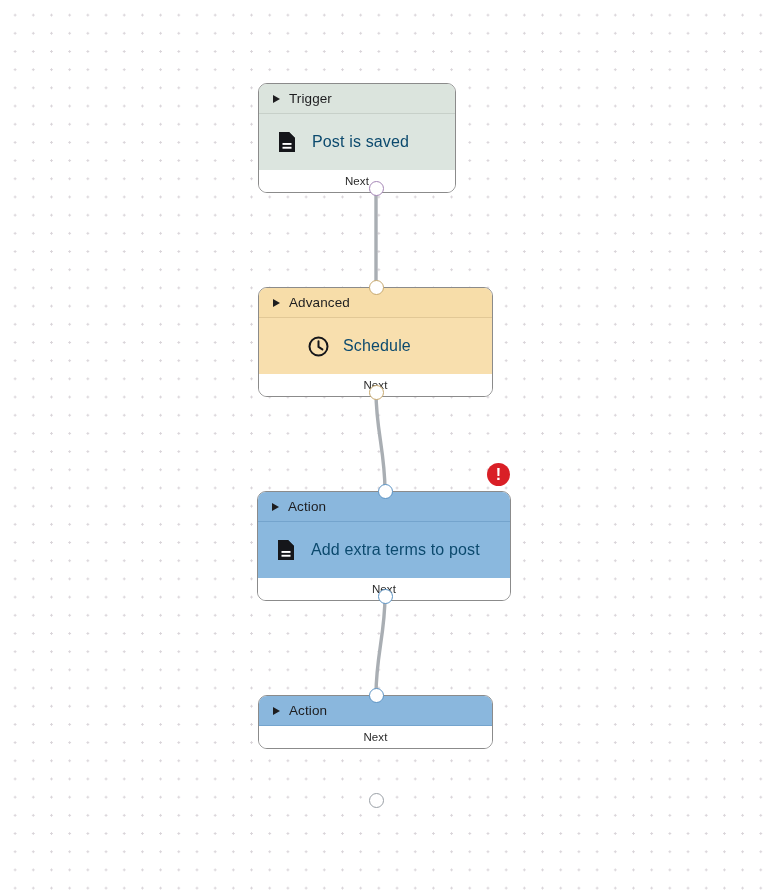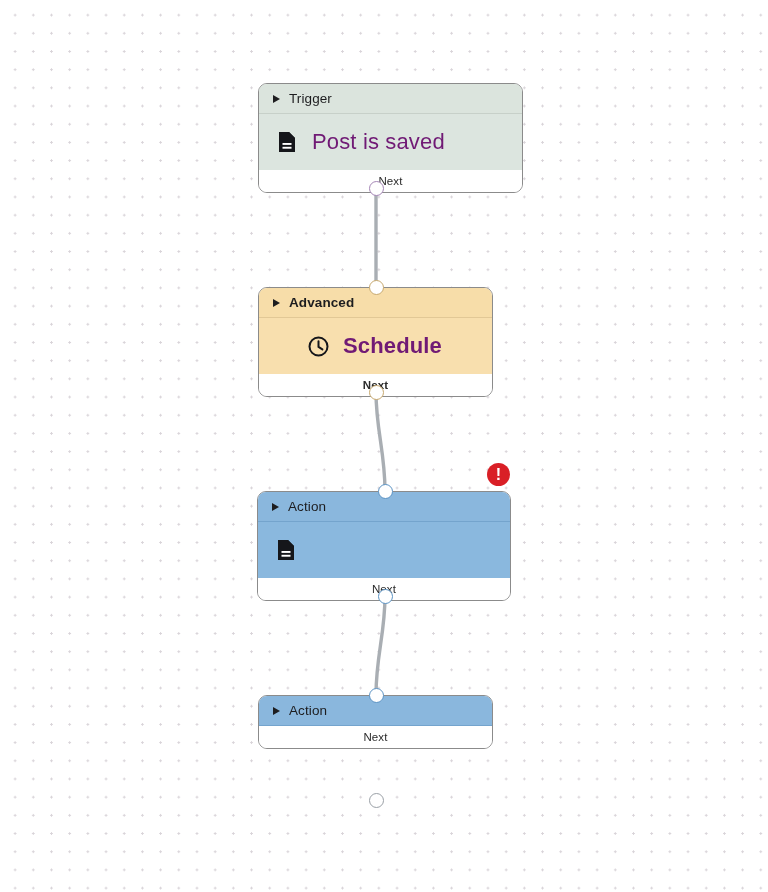--- a/index.html
+++ b/index.html
@@ -73,22 +73,22 @@
     flex: none;
     width: 22px;
     height: 24px;
     margin-right: 14px;
     display: flex;
     align-items: center;
     justify-content: center;
   }
   .node-icon svg { display: block; }
   .node-title {
-    font-size: 22px;
-    color: #701a75;
+    font-size: 16px;
+    color: #0c4a6e;
     letter-spacing: .15px;
     white-space: nowrap;
   }
   .node-footer {
     height: 22px;
     background: #ffffff;
     display: flex;
     align-items: center;
     justify-content: center;
     font-size: 11.5px;
@@ -149,21 +149,21 @@
 <body>
 
 <div id="canvas">
 
   <svg id="wires" viewBox="0 0 768 892" width="768" height="892" xmlns="http://www.w3.org/2000/svg">
     <path d="M376,188 L376,287" fill="none" stroke="#a9aeb3" stroke-width="3.4" stroke-linecap="round"></path>
     <path d="M376,392 C376,430 385,452 385,491" fill="none" stroke="#a9aeb3" stroke-width="3.4" stroke-linecap="round"></path>
     <path d="M385,596 C385,634 376,656 376,695" fill="none" stroke="#a9aeb3" stroke-width="3.4" stroke-linecap="round"></path>
   </svg>
 
-  <div class="node theme-green" id="node-0" style="left:258px; top:83px; width:265px;">
+  <div class="node theme-green" id="node-0" style="left:258px; top:83px; width:198px;">
     <div class="node-header">
       <span class="tri"></span>
       <span>Trigger</span>
     </div>
     <div class="node-divider"></div>
     <div class="node-body">
       <span class="node-icon">
         <svg width="18" height="22" viewBox="0 0 18 22" xmlns="http://www.w3.org/2000/svg">
           <path d="M1,1 H11 L17,7 V21 H1 Z" fill="#15161a"></path>
           <path d="M11,1 L17,7 H11 Z" fill="#15161a"></path>
@@ -172,21 +172,21 @@
         </svg>
       </span>
       <span class="node-title">Post is saved</span>
     </div>
     <div class="node-footer">
       <span>Next</span>
     </div>
   </div>
   <div class="port port-purple" style="left:368.5px; top:180.5px;"></div>
 
-  <div class="node theme-amber" id="node-1" style="left:258px; top:287px; width:235px;font-weight:bold;">
+  <div class="node theme-amber" id="node-1" style="left:258px; top:287px; width:235px;">
     <div class="node-header">
       <span class="tri"></span>
       <span>Advanced</span>
     </div>
     <div class="node-divider"></div>
     <div class="node-body">
       <span class="node-icon">
         <svg width="21" height="21" viewBox="0 0 21 21" xmlns="http://www.w3.org/2000/svg">
           <circle cx="10.5" cy="10.5" r="9" fill="none" stroke="#15161a" stroke-width="2"></circle>
           <path d="M10.5,5.2 V10.9 L14.4,13.4" fill="none" stroke="#15161a" stroke-width="2" stroke-linecap="round" stroke-linejoin="round"></path>
@@ -209,20 +209,21 @@
     <div class="node-divider"></div>
     <div class="node-body">
       <span class="node-icon">
         <svg width="18" height="22" viewBox="0 0 18 22" xmlns="http://www.w3.org/2000/svg">
           <path d="M1,1 H11 L17,7 V21 H1 Z" fill="#15161a"></path>
           <path d="M11,1 L17,7 H11 Z" fill="#15161a"></path>
           <rect x="4.5" y="12" width="9" height="1.9" fill="#ffffff"></rect>
           <rect x="4.5" y="15.8" width="9" height="1.9" fill="#ffffff"></rect>
         </svg>
       </span>
+      <span class="node-title">Add extra terms to post</span>
     </div>
     <div class="node-footer">
       <span>Next</span>
     </div>
   </div>
   <div class="error-badge" style="left:487px; top:463px;">
     <span class="bang">!</span>
   </div>
   <div class="port port-blue" style="left:377.5px; top:483.5px;"></div>
   <div class="port port-blue" style="left:377.5px; top:588.5px;"></div>

